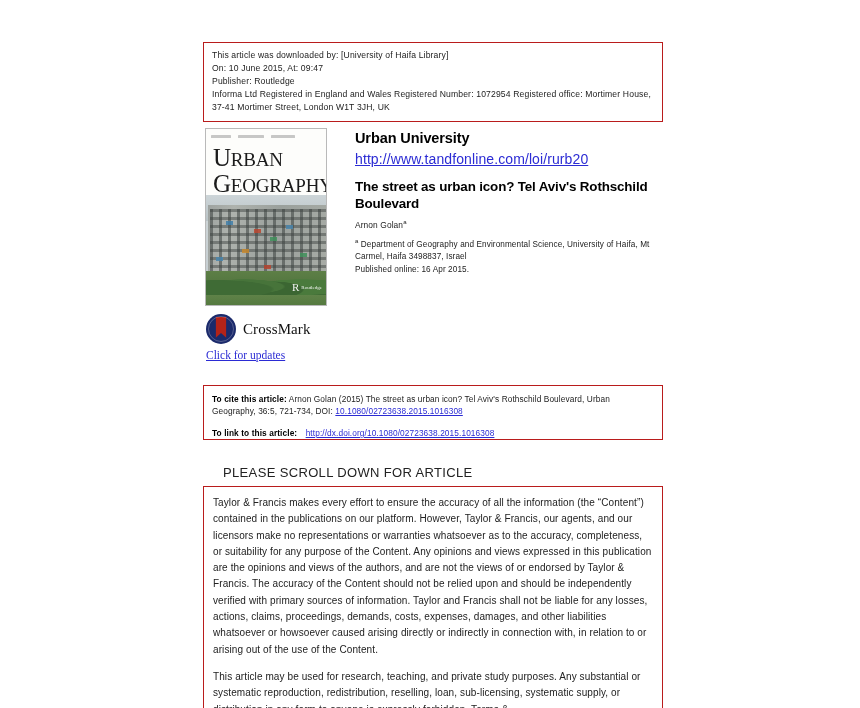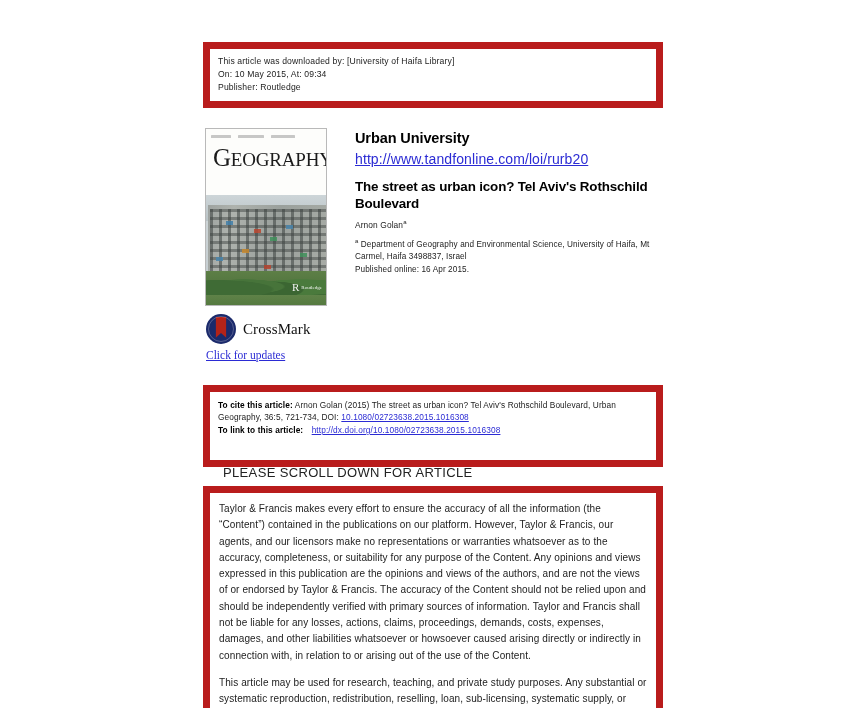--- a/index.html
+++ b/index.html
@@ -18,21 +18,21 @@
   }
   .page {
     position: absolute;
     left: 203px;
     top: 0;
     width: 460px;
   }
 
   
   .box {
-    border: 7px solid #b91c1c;
+    border: 1px solid #b91c1c;
     background: #fff;
     box-sizing: border-box;
   }
 
   
   .download-notice {
     position: absolute;
     left: 0;
     top: 42px;
     width: 460px;
@@ -273,34 +273,34 @@
     text-decoration: underline;
     cursor: pointer;
   }
 
   
   .citation-box {
     position: absolute;
     left: 0;
     top: 385px;
     width: 460px;
-    padding: 7px 8px 24px 8px;
+    padding: 7px 8px 0 8px;
     font-size: 8.3px;
     line-height: 1.5;
     letter-spacing: .1px;
     color: #222;
   }
   .citation-box b { color: #000; }
   .cite-line { margin: 0; }
   .link-blue {
     color: #2b2bd4;
     text-decoration: underline;
     cursor: pointer;
   }
-  .link-row { }
+  .link-row { margin-top: 9px; }
   .link-row .link-blue { margin-left: 6px; }
 
   
   .scroll-notice {
     position: absolute;
     left: 20px;
     top: 465px;
     font-size: 13px;
     letter-spacing: .35px;
     color: #222;
@@ -327,33 +327,35 @@
   }
   .terms-box p + p { margin-top: 11px; }
 </style>
 </head>
 <body>
 
 <div class="page">
 
   <div class="box download-notice">
     <div>This article was downloaded by: [University of Haifa Library]</div>
-    <div>On: 10 May 2015, At: 09:34</div>
+    <div>On: 10 June 2015, At: 09:47</div>
     <div>Publisher: Routledge</div>
+    <div class="wrap">Informa Ltd Registered in England and Wales Registered Number: 1072954 Registered office: Mortimer House, 37-41 Mortimer Street, London W1T 3JH, UK</div>
   </div>
 
   <div class="journal-block">
 
     <div class="cover">
       <div class="cover-masthead">
         <i class="mm1"></i>
           <i class="mm2"></i>
           <i class="mm3"></i>
       </div>
       <div class="cover-title">
+        <span>URBAN</span>
         <span>GEOGRAPHY</span>
       </div>
       <div class="cover-photo">
         <div class="ph-sky"></div>
         <div class="ph-building">
           <div class="ph-balcony" style="left:18px;  top:16px; background:#3f7ea8;"></div>
           <div class="ph-balcony" style="left:46px;  top:24px; background:#b8452f;"></div>
           <div class="ph-balcony" style="left:62px;  top:32px; background:#3f8f5a;"></div>
           <div class="ph-balcony" style="left:34px;  top:44px; background:#c98a2e;"></div>
           <div class="ph-balcony" style="left:78px;  top:20px; background:#4a86ad;"></div>

